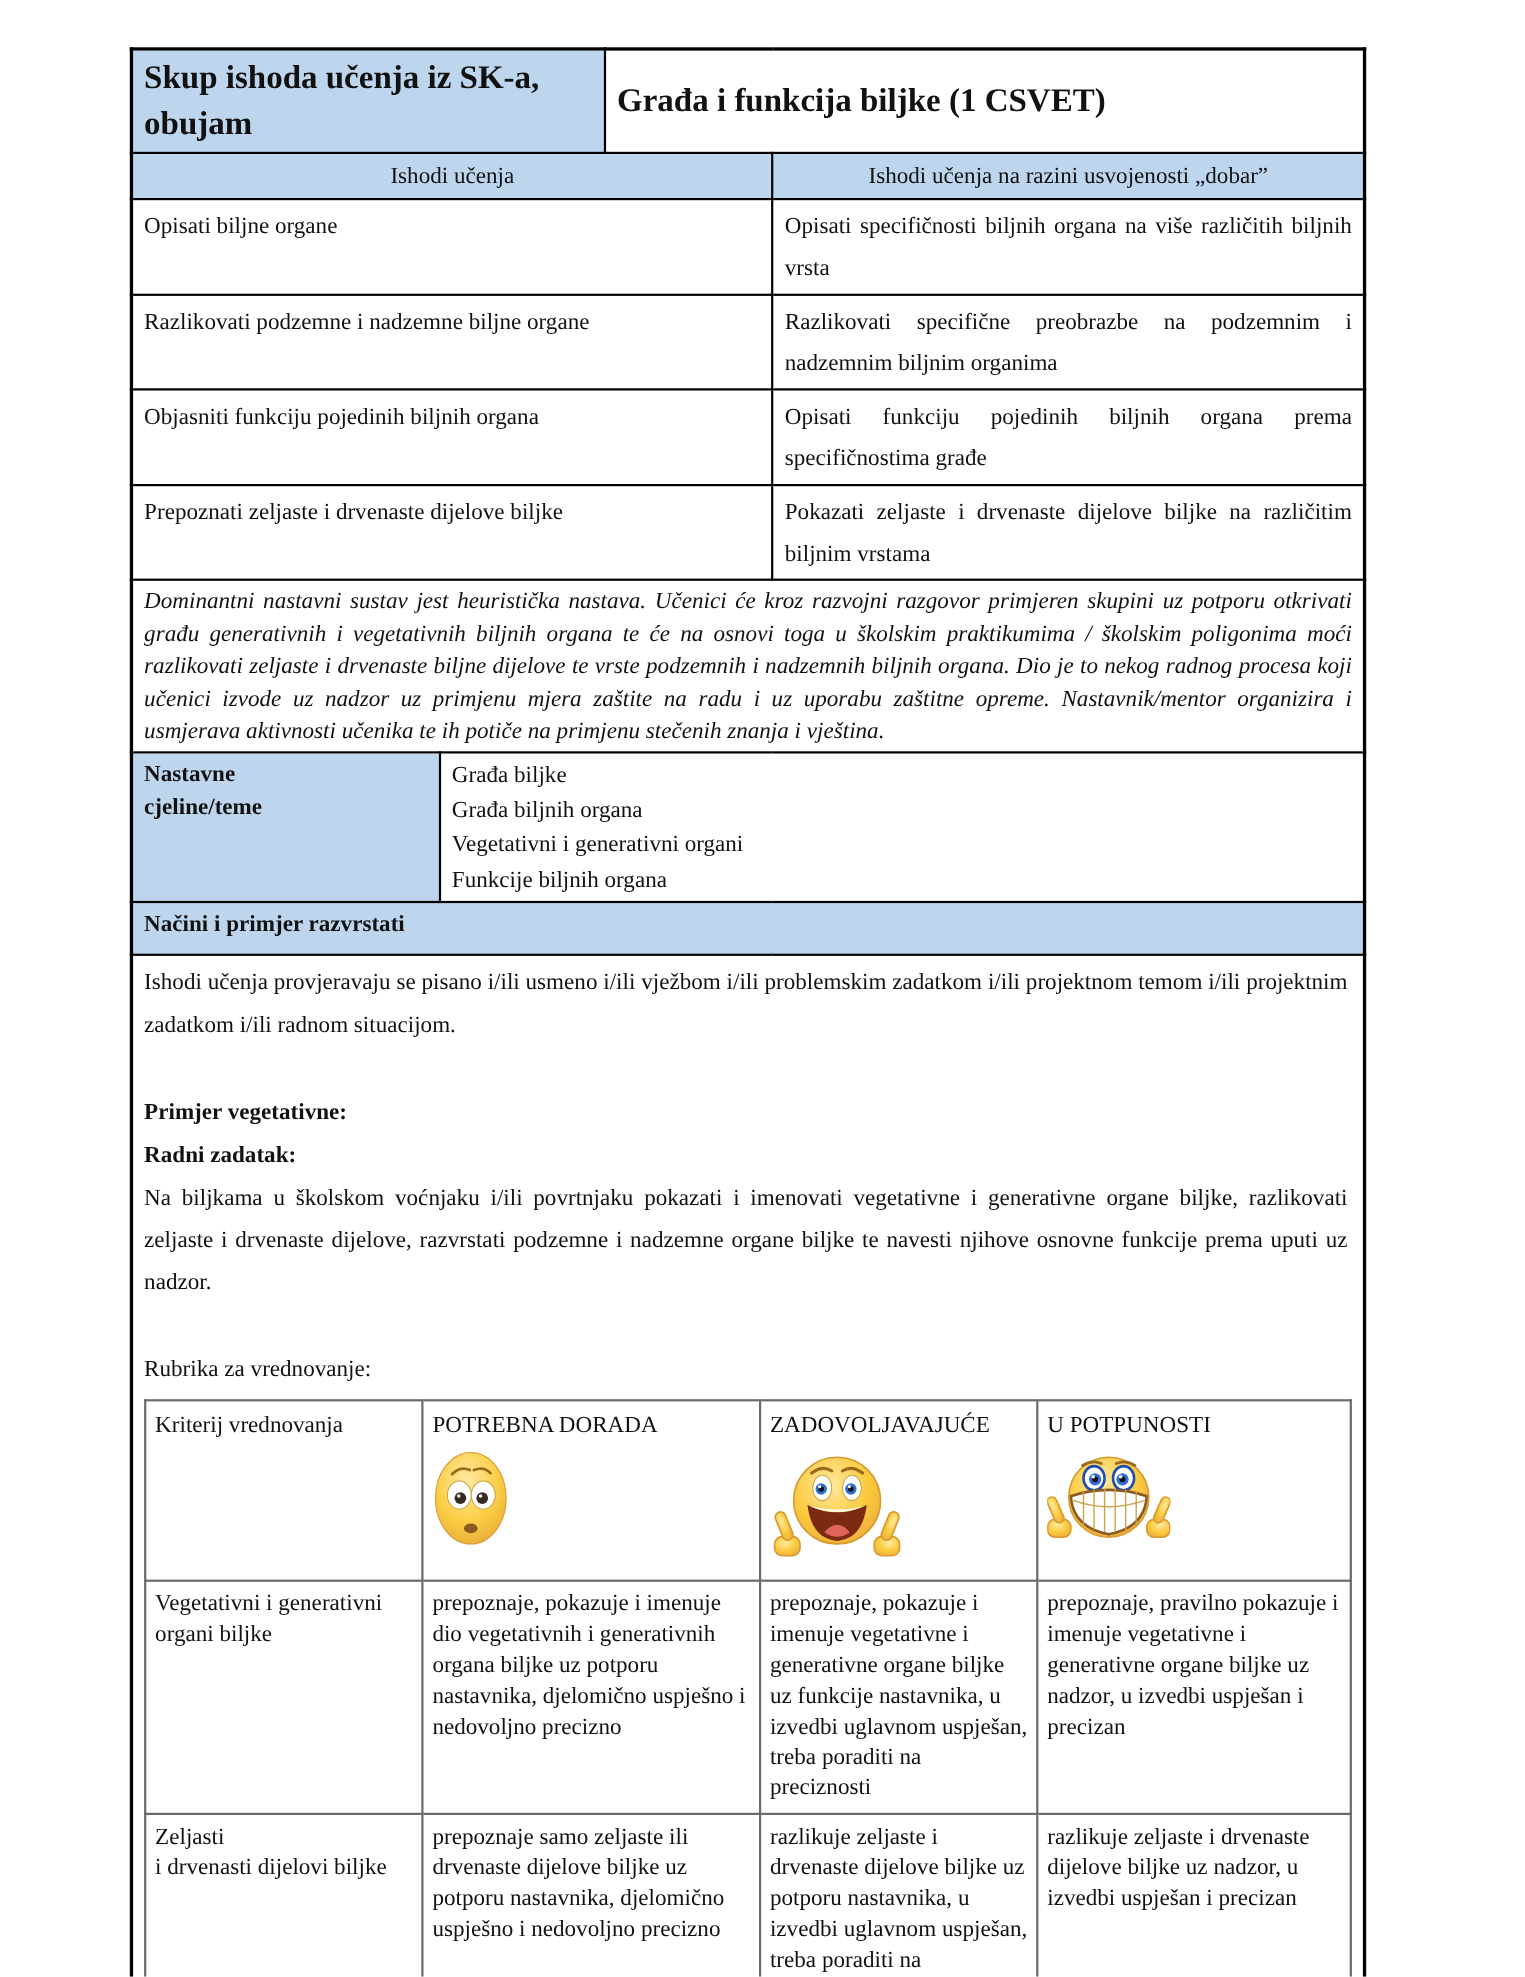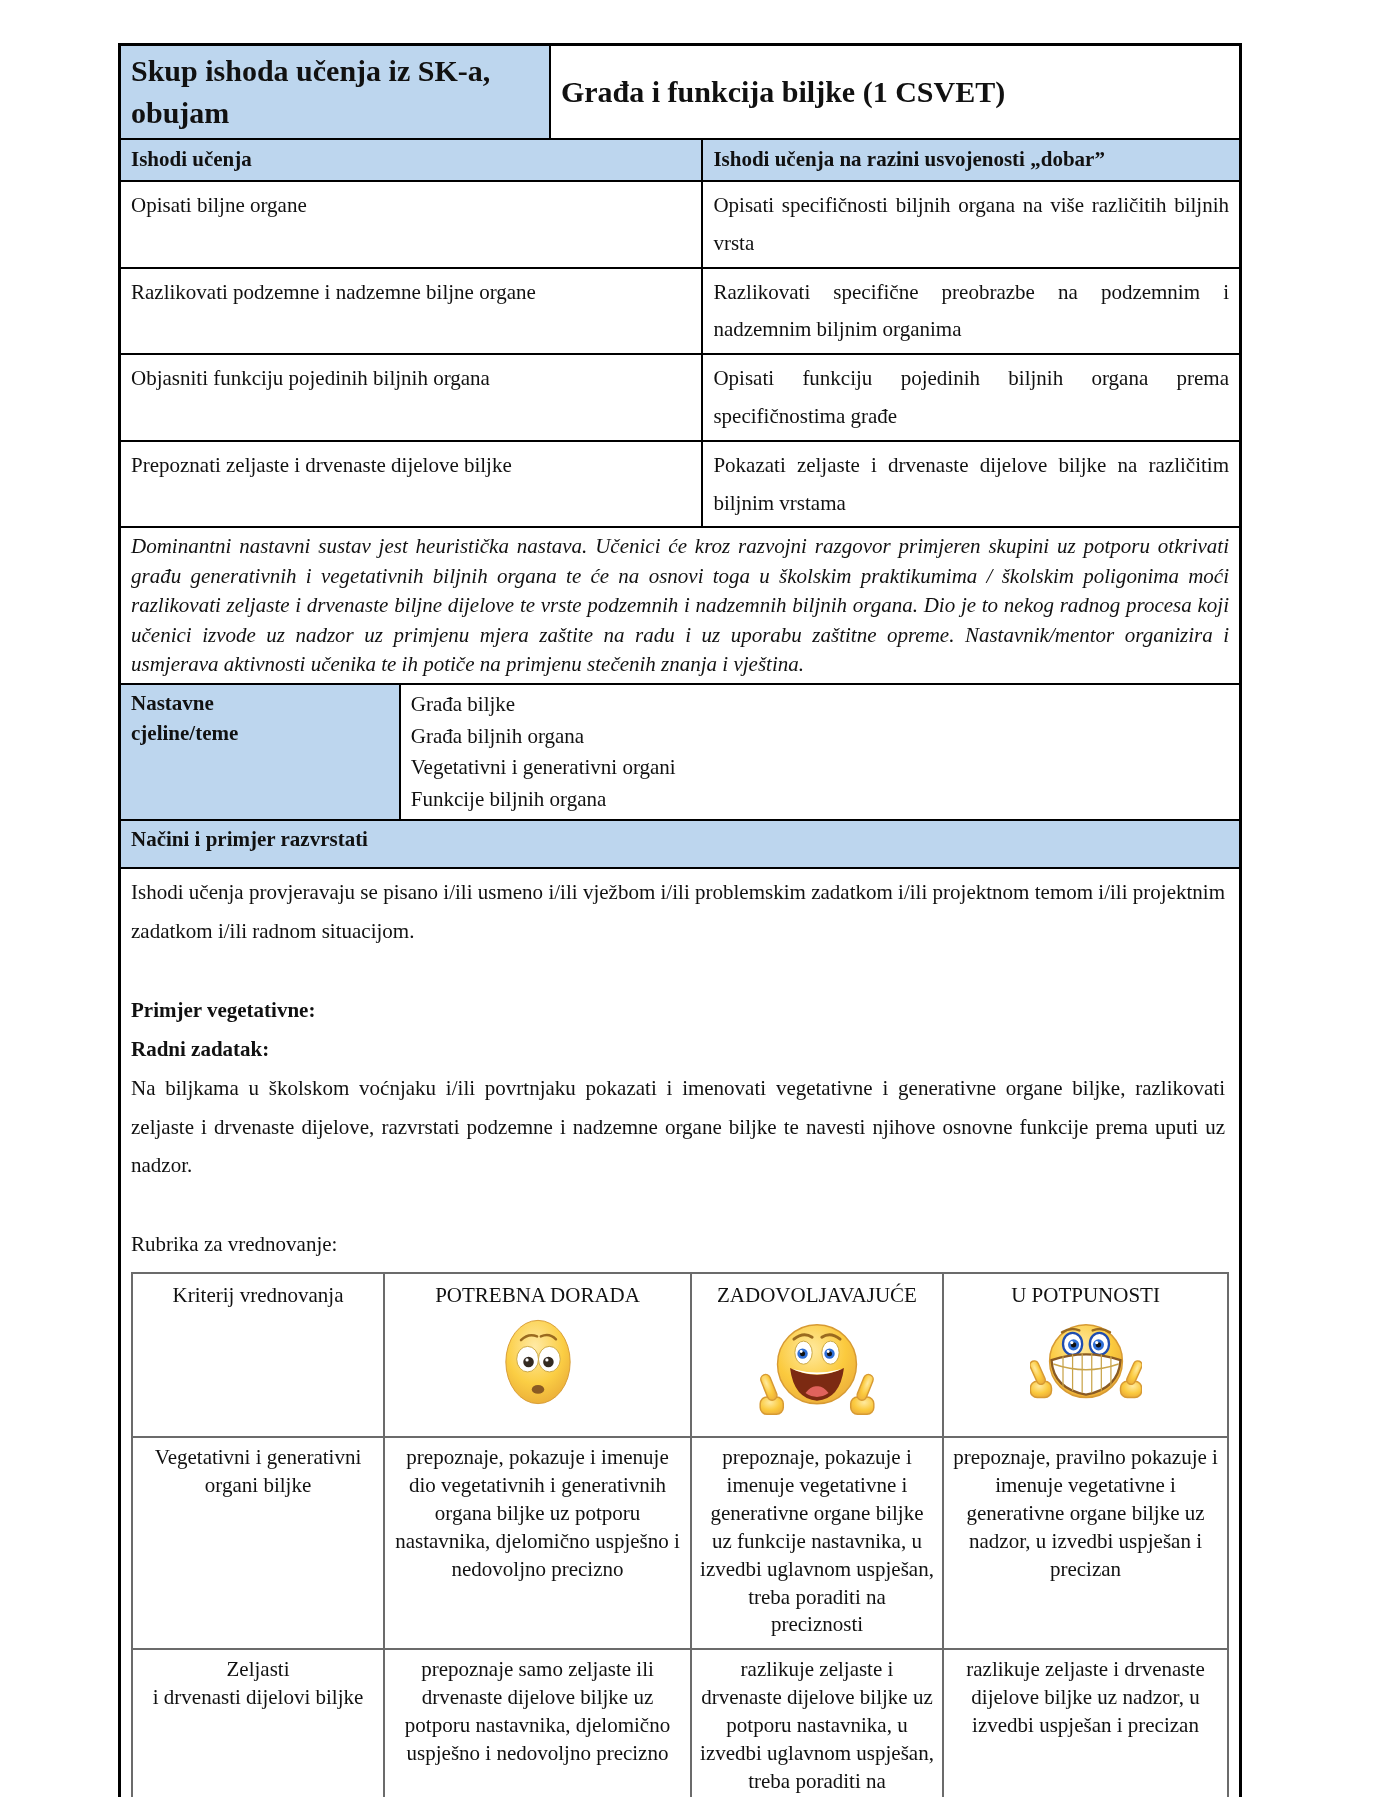--- a/index.html
+++ b/index.html
@@ -13,38 +13,38 @@
   }
   table.main td {
     border:2px solid #000; vertical-align:top; padding:4px 10px;
     font-size:21px; line-height:1.4; overflow:hidden;
   }
   .blue { background:var(--header-blue,#BDD6EE); }
   .bold { font-weight:bold; }
   .prelines { white-space:pre-line; }
 
   tr.r1 td { height:60px; vertical-align:middle; font-weight:bold; font-size:30px; }
-  tr.r2 td { height:32px; vertical-align:middle; font-weight:bold; }
+  tr.r2 td { height:32px; vertical-align:middle; text-align:center; font-weight:normal; }
   tr.outcome td { height:70px; line-height:1.8; padding-top:5px; }
   td.just { text-align:justify; }
   td.section-td { height:38px; vertical-align:middle; font-weight:bold; }
   td.para-td { line-height:1.33; text-align:justify; padding:7px 12px 7px 10px;font-style:italic; }
   td.units-label { vertical-align:middle; font-weight:bold; line-height:1.5; }
   td.units-td { padding:4px 10px; }
   td.units-td div { line-height:1.5; }
   td.eval-td { padding:10px 10px 12px 10px; }
   .eval-td p { margin:0; line-height:1.85; }
   .p-just { text-align:justify; padding-right:4px; }
   .spacer { height:40px; }
 
   table.rubric {
     width:100%; border-collapse:collapse; margin-top:8px; table-layout:fixed;
   }
   table.rubric td {
-    border:2px solid #6b6b6b; text-align:center; font-size:21px;
+    border:2px solid #6b6b6b; font-size:21px;
     line-height:1.33; padding:6px 8px; vertical-align:top;margin-top:17px;
   }
   tr.hrow td { height:130px; }
   tr.rrow1 td { height:198px; }
   tr.rrow2 td { height:220px; }
   .rh-label { margin-top:2px; }
   .rh-emoji { margin-top:8px; }
   .crit { padding-top:2px; }
 </style>
 </head>

